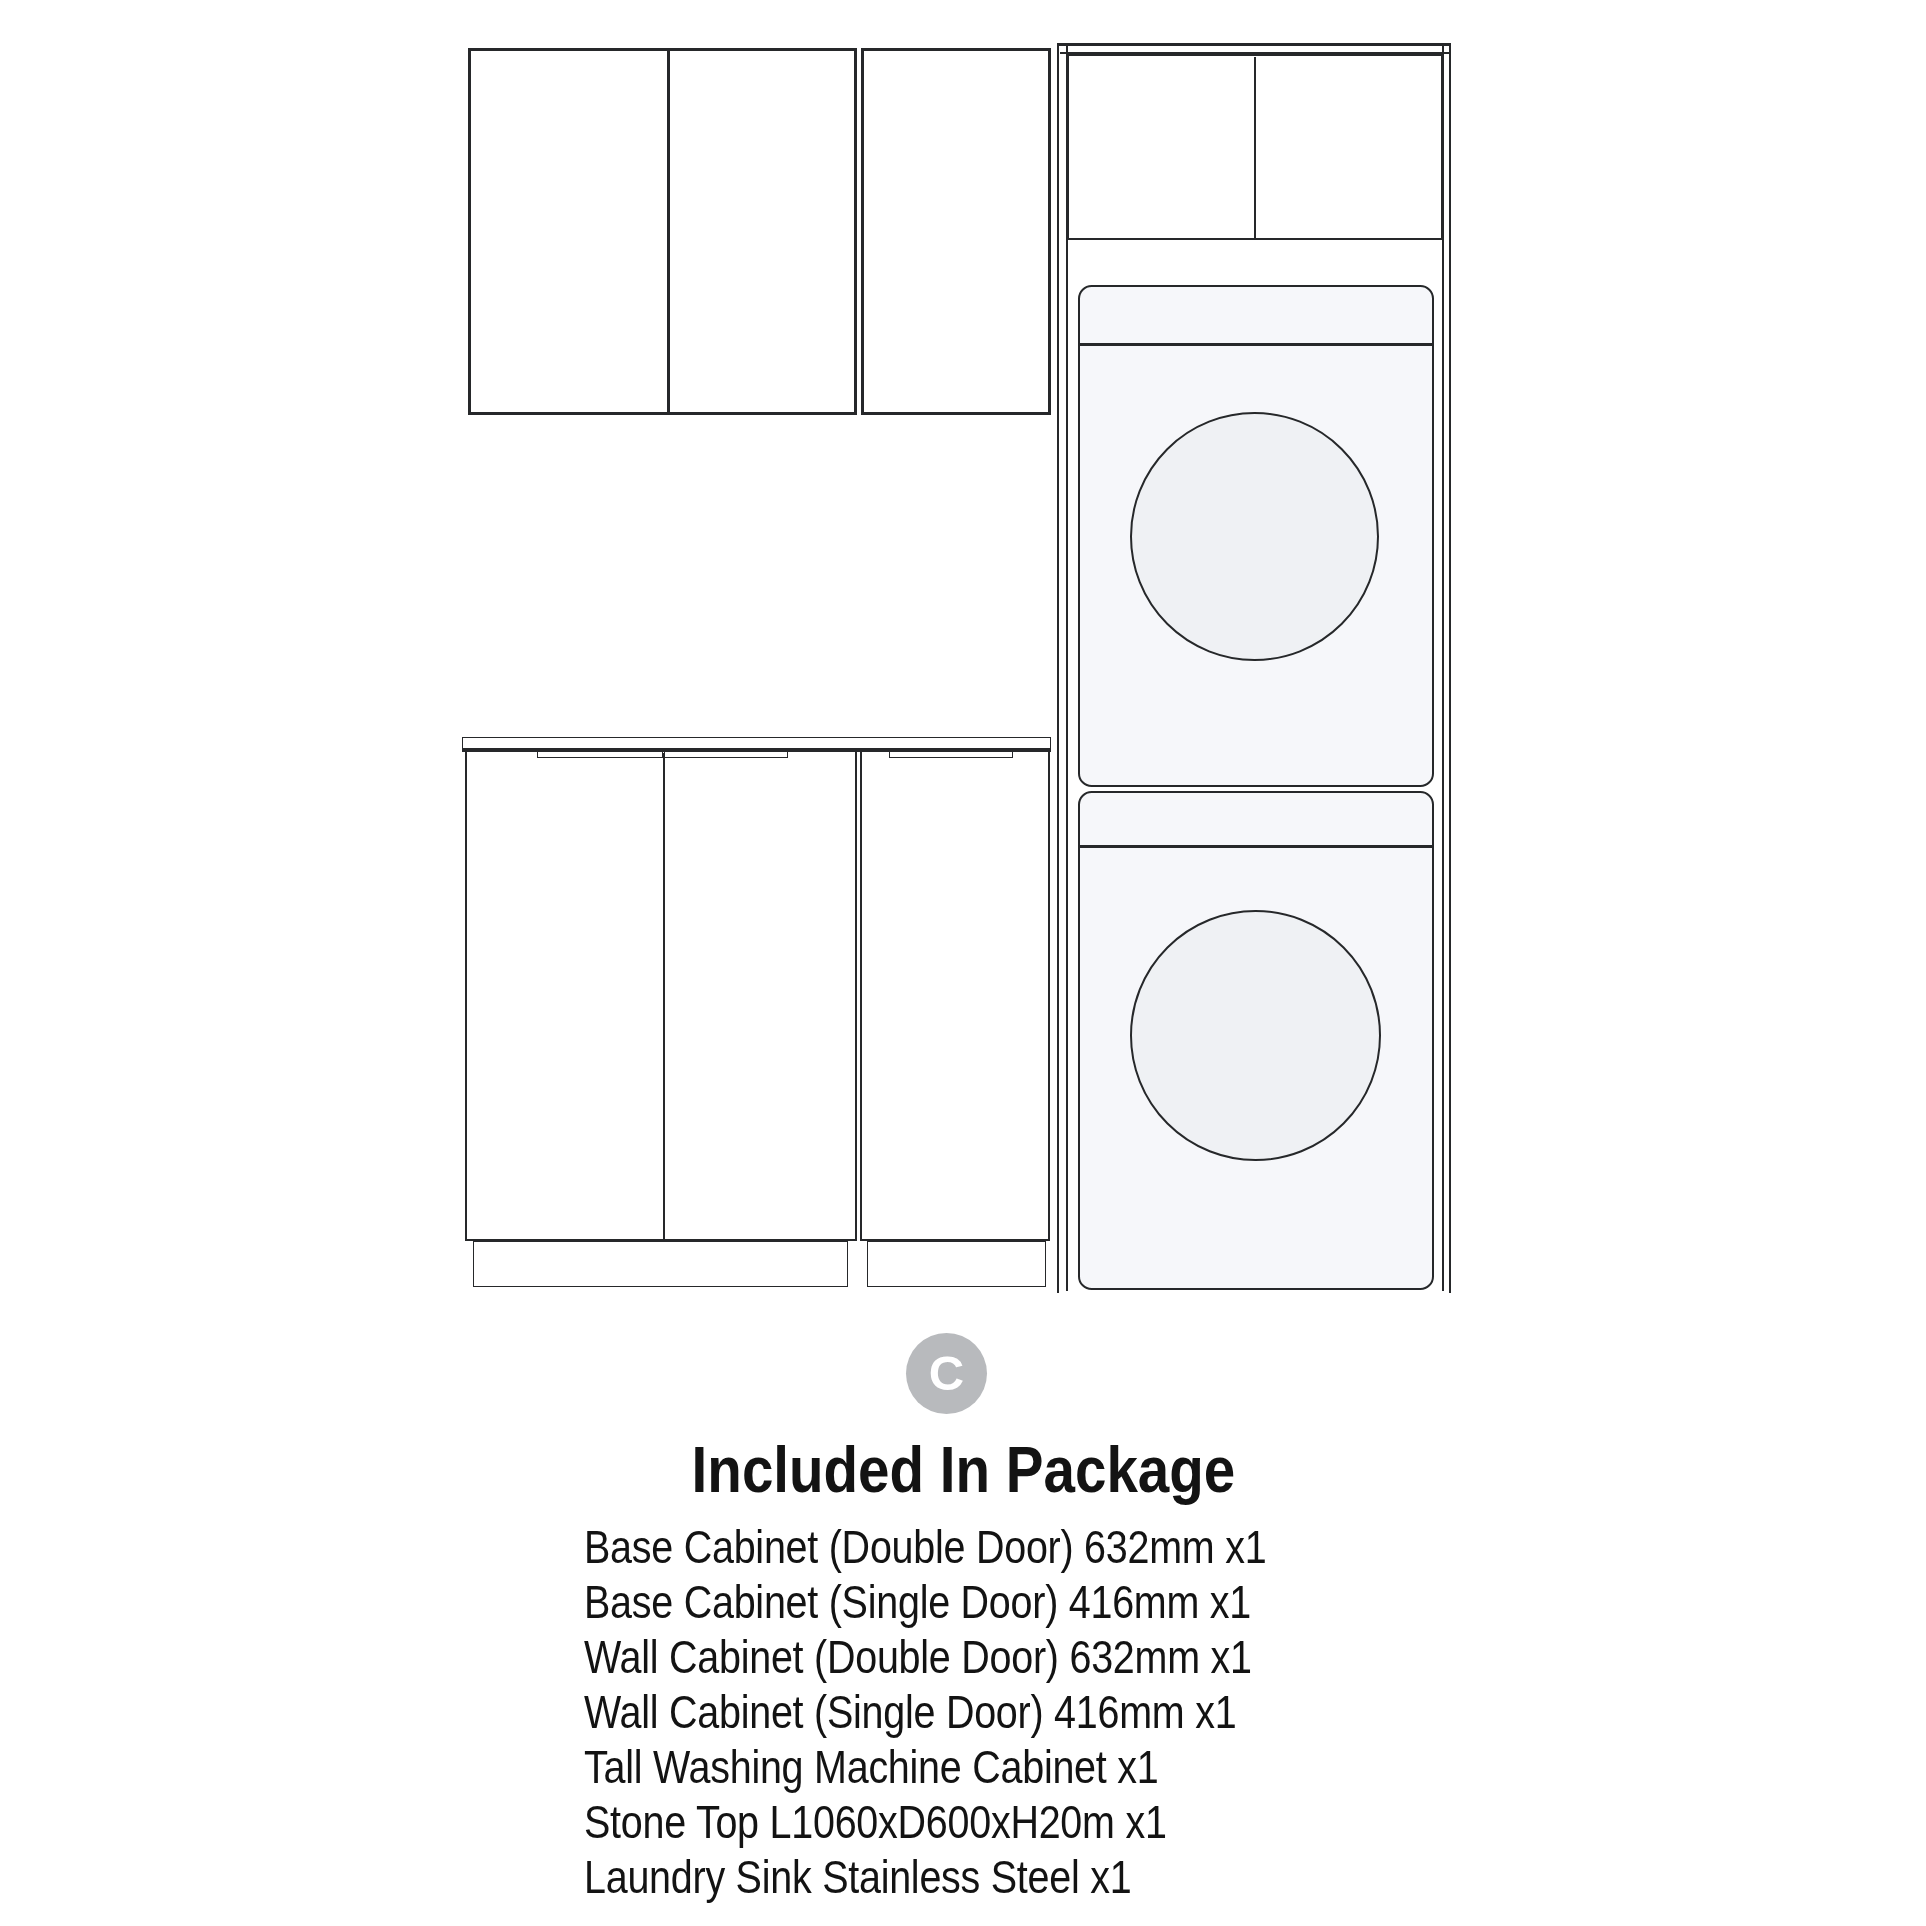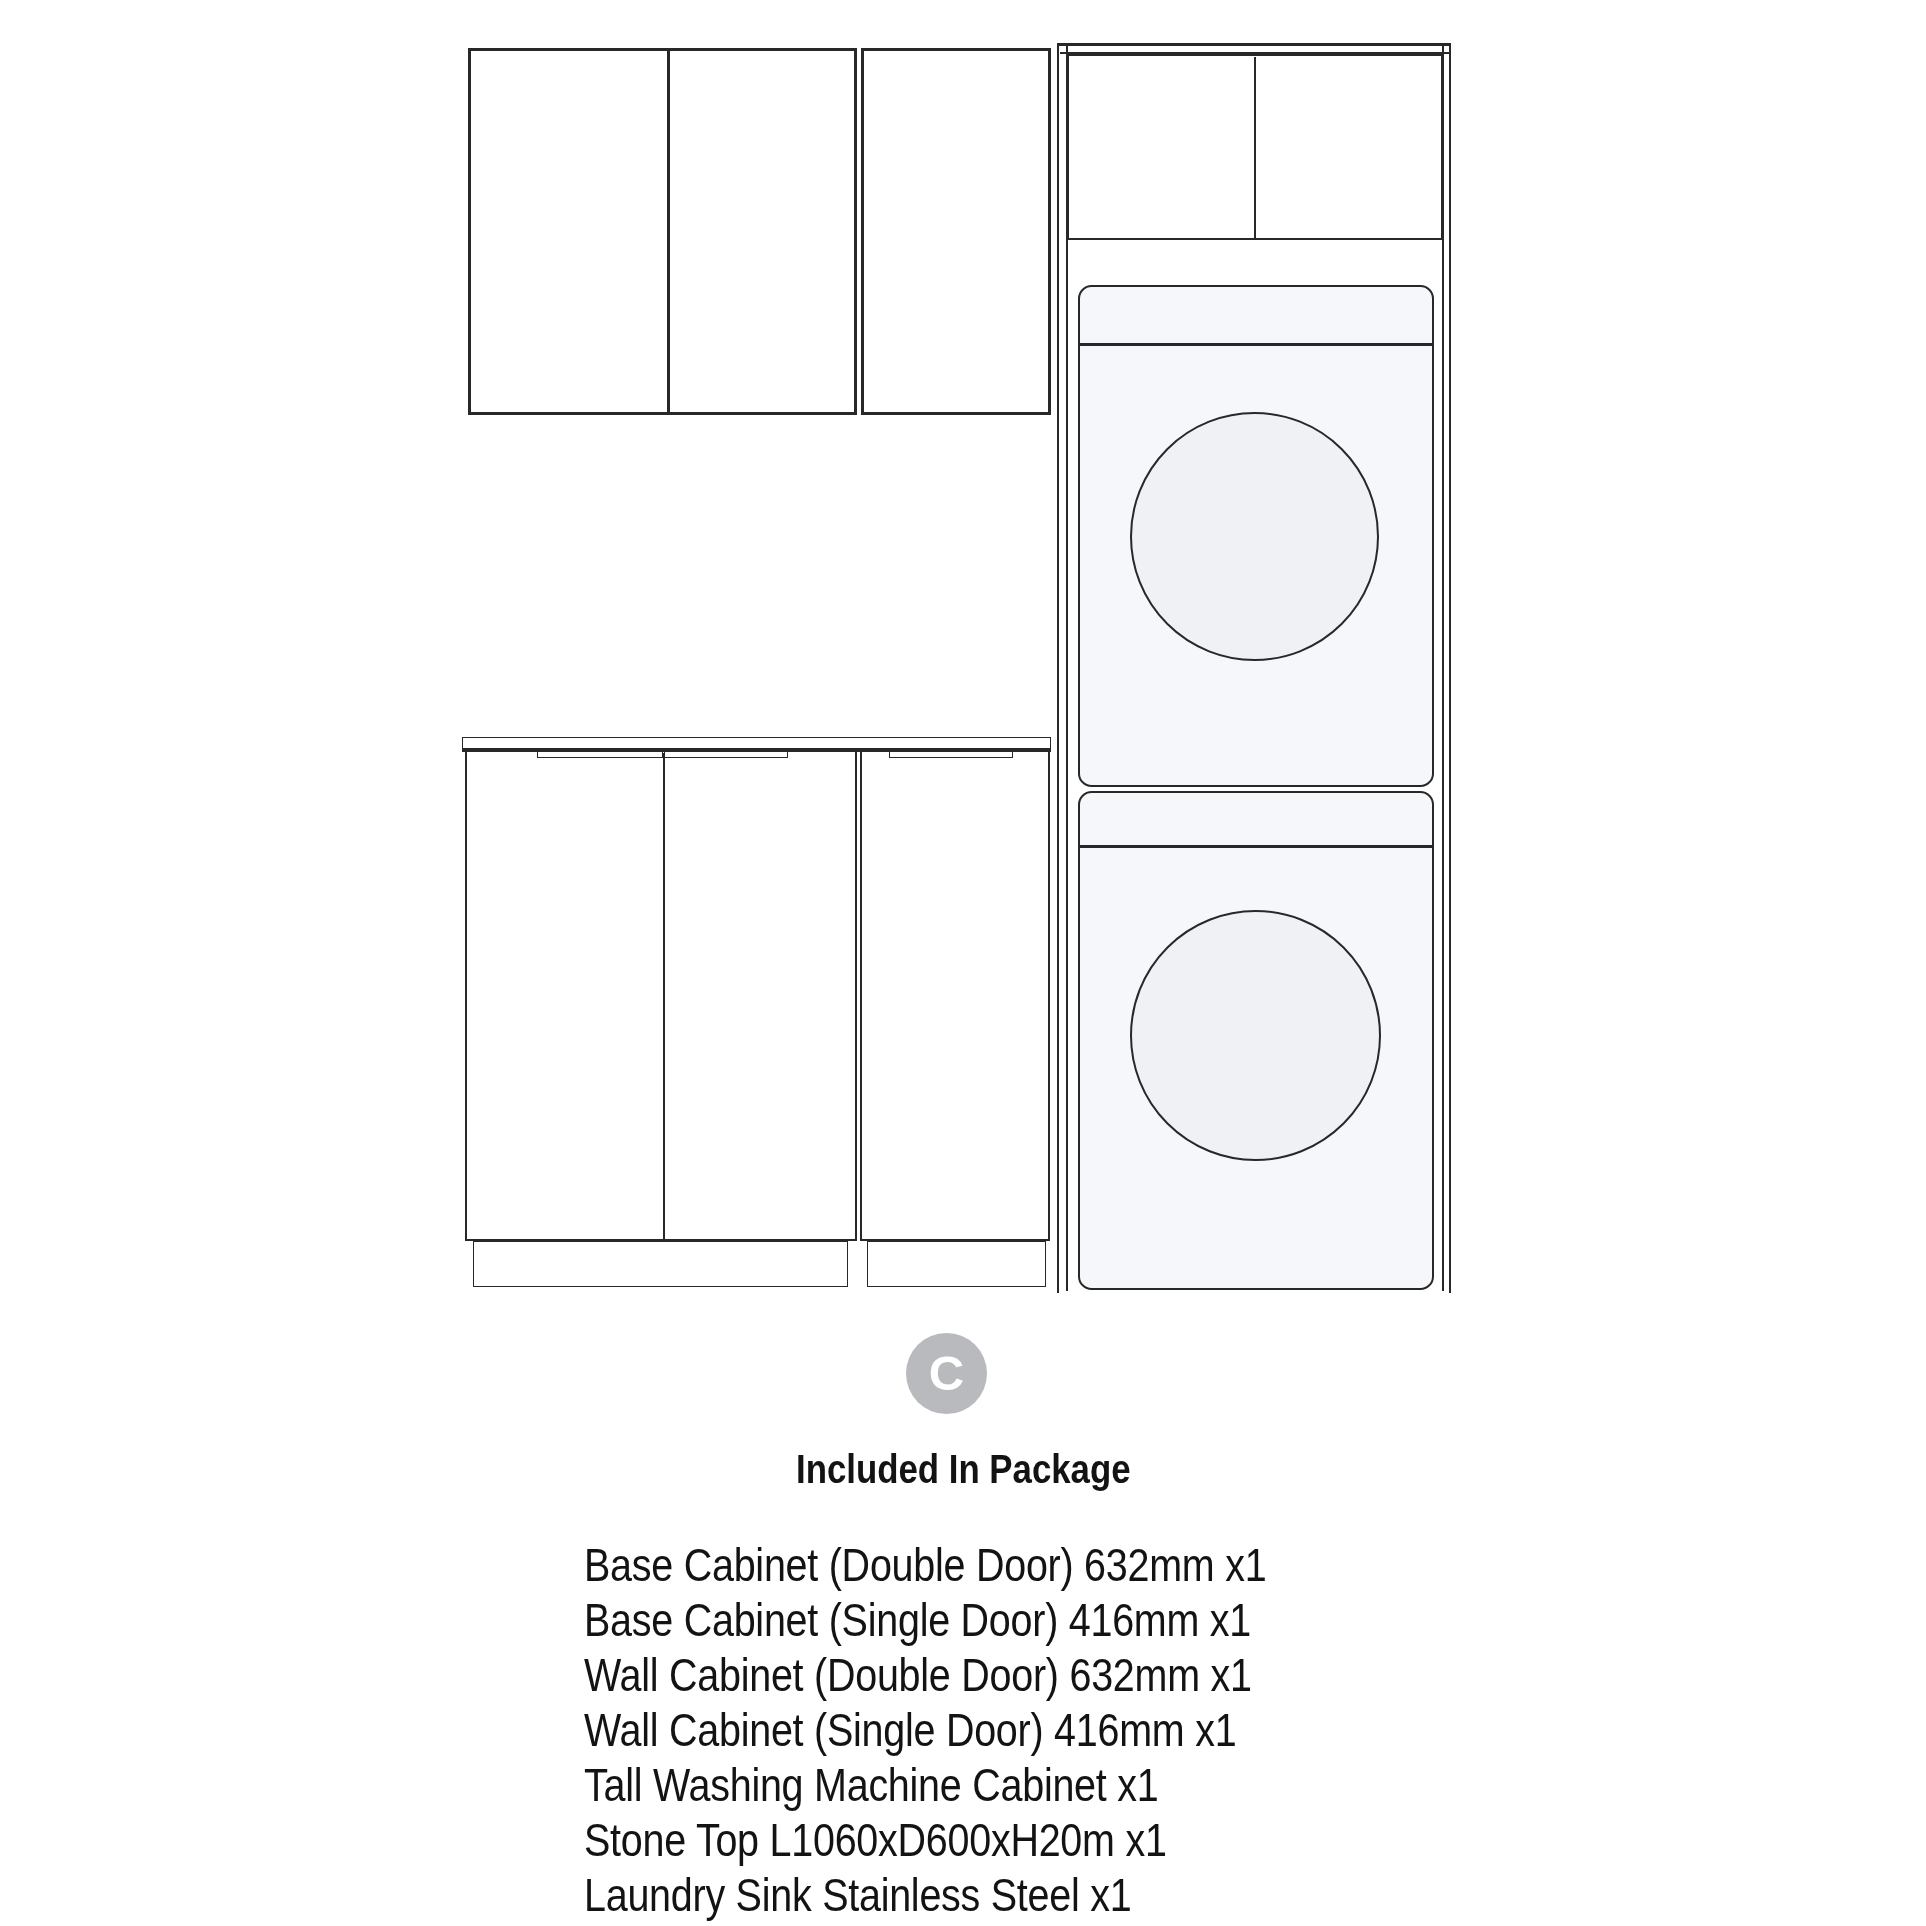--- a/index.html
+++ b/index.html
@@ -58,23 +58,23 @@
   .kick-left{left:473px;width:375px;}
   .kick-right{left:867px;width:179px;}
 
   
   .badge{left:906px;top:1333px;width:81px;height:81px;border-radius:50%;
     background:var(--badge-bg);display:flex;align-items:center;justify-content:center;}
   .badge span{color:var(--badge-text);font-size:49px;font-weight:700;line-height:1;}
 
   
   .title{left:0;right:0;top:1437px;height:65px;line-height:65px;text-align:center;
-    font-size:40px;font-weight:700;white-space:nowrap;}
+    font-size:65px;font-weight:700;white-space:nowrap;}
   .title span{display:inline-block;transform:scaleX(0.87);transform-origin:50% 50%;}
-  .items{left:584px;top:1519px;margin-top:18px;}
+  .items{left:584px;top:1519px;}
   .items .line{display:block;font-size:47px;font-weight:400;line-height:55px;
     white-space:nowrap;transform:scaleX(0.84);transform-origin:0 50%;letter-spacing:-0.3px;}
 </style>
 </head>
 <body>
 
 <div class="page">
 
   <div class="abs">
 

